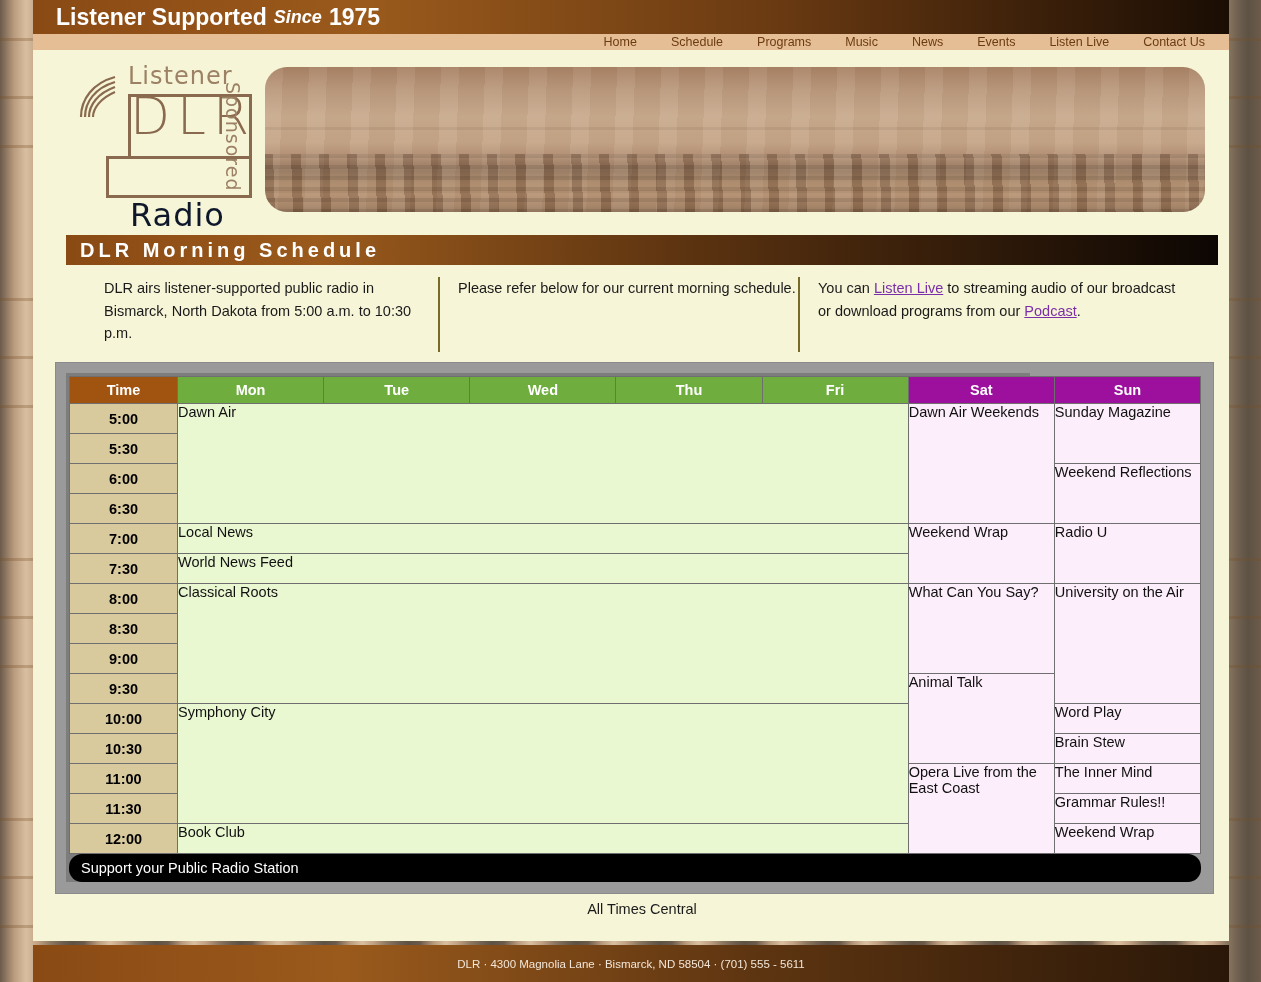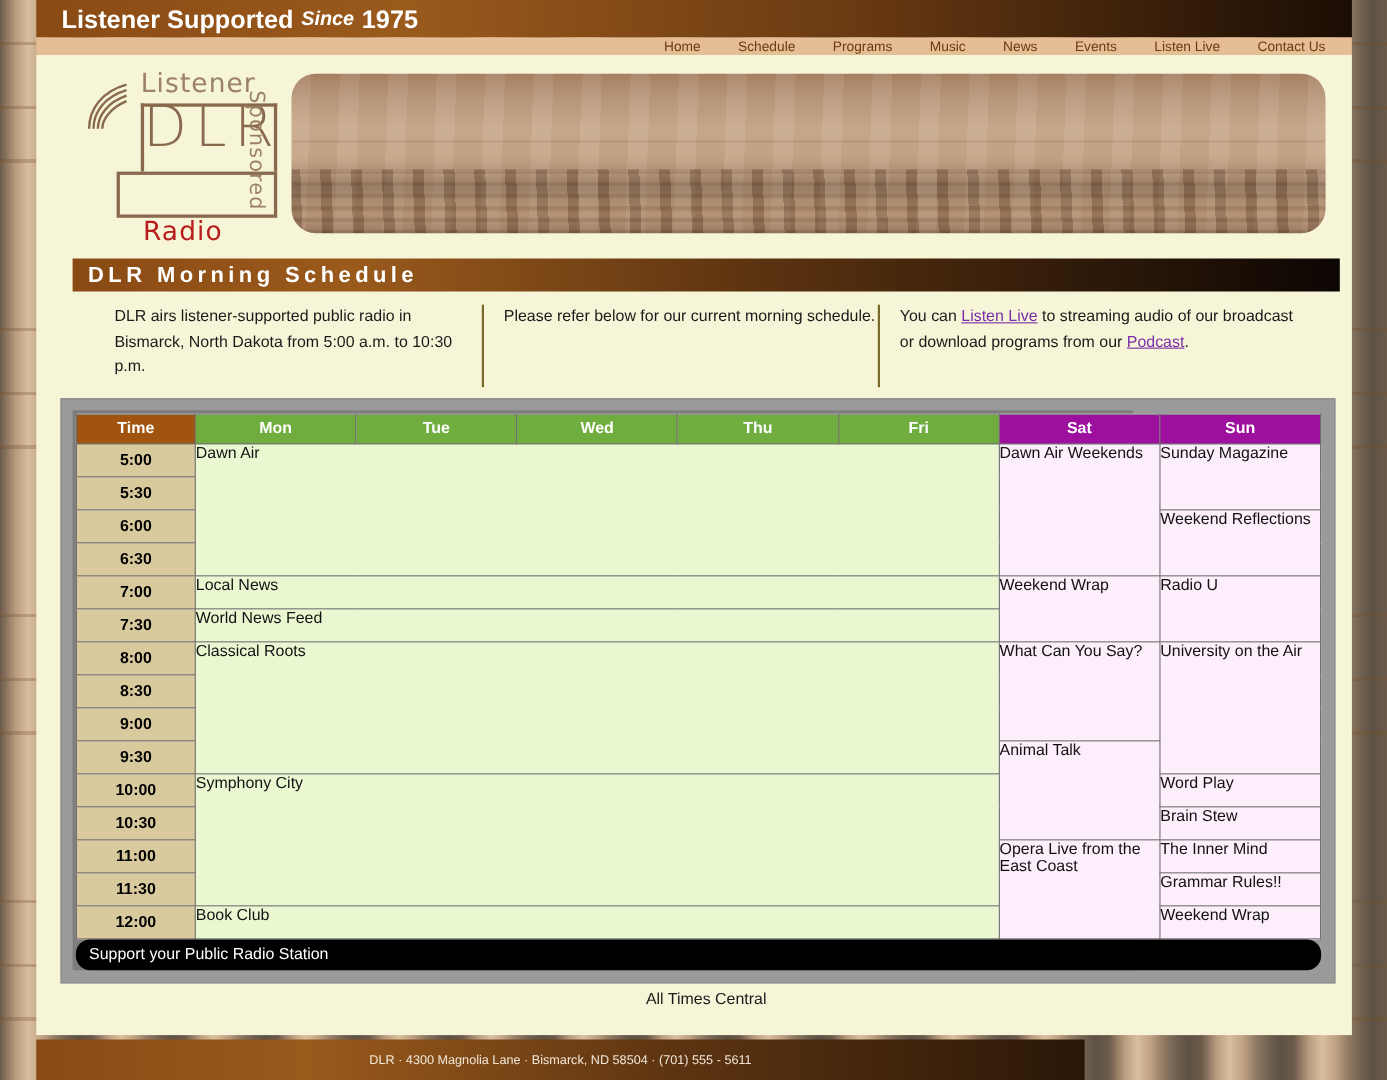--- a/index.html
+++ b/index.html
@@ -90,21 +90,21 @@
     border:3px solid #8a6a4e;
   }
   .logo .word-sponsored{
     position:absolute; left:156px; top:24px;
     font-size:19px; color:#9c8165; letter-spacing:1px;
     writing-mode:vertical-rl;
     font-family:"DejaVu Sans", sans-serif;
   }
   .logo .word-radio{
     position:absolute; left:64px; top:138px;
-    font-size:24px; color:#b91c1c; letter-spacing:1px;
+    font-size:32px; color:#0f172a; letter-spacing:1px;
     font-family:"DejaVu Sans", sans-serif;
   }
   .panorama{
     position:absolute; left:232px; top:17px; width:940px; height:145px;
     border-radius:22px;
     overflow:hidden;
     background:
       linear-gradient(180deg,
         #a98265 0%, #bb9a7e 16%, #c9ab8e 34%, #c6a688 52%,
         #b8957a 60%, #9d7b61 66%, #8e7058 72%, #a78464 80%,
@@ -187,21 +187,21 @@
     width:1132px; margin-left:3px;border-radius:13px;
   }
 
   .alltimes{
     position:absolute; left:33px; top:851px; width:1152px;
     text-align:center; font-size:14.5px; color:#1a1a1a;
   }
 
   
   .footer{
-    position:absolute; left:33px; top:945px; width:953px; height:37px;
+    position:absolute; left:33px; top:945px; width:1196px; height:37px;
     background:linear-gradient(90deg,#8a4a14 0%,#9a5a1c 26%,#5e3511 60%,#2a1708 100%);
     color:#f2e6d8; font-size:11.5px;
     display:flex; align-items:center; justify-content:center;
   }
 </style>
 </head>
 <body>
 
 <div class="page">
 

